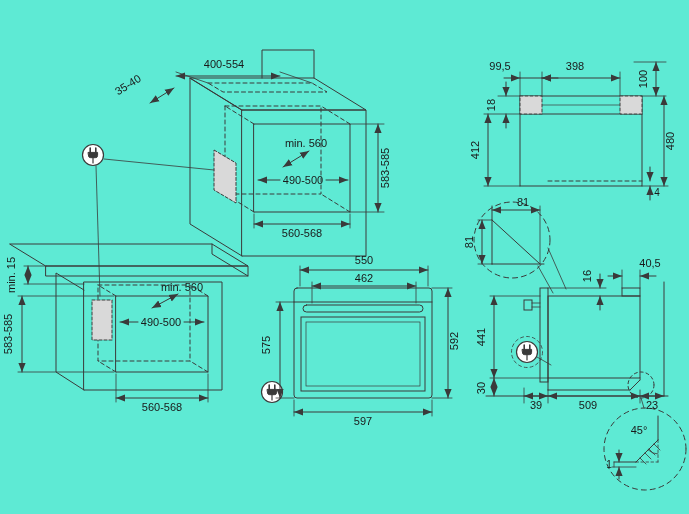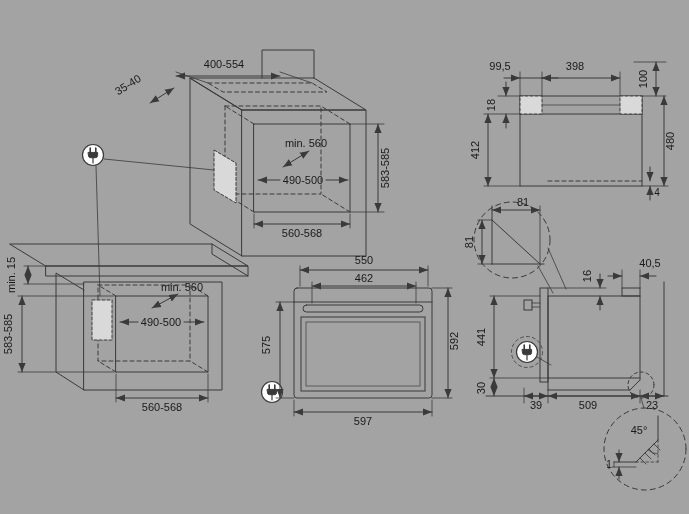--- a/index.html
+++ b/index.html
@@ -1,17 +1,17 @@
 <!DOCTYPE html>
 <html><head>
 <meta charset="utf-8">
 <style>
   html,body{margin:0;padding:0;background:#ffffff;}
   .stage{
-    width:689px;height:514px;position:relative;background:#a3a3a3;
+    width:689px;height:514px;position:relative;background:#5eead4;
     font-family:"Liberation Sans",sans-serif;overflow:hidden;
   }
   svg{display:block;}
   svg text{
     font-family:"Liberation Sans",sans-serif;
     fill:#1a1a1a;font-size:11px;
   }
   .small-label{font-size:10px;}
 </style>
 </head>

